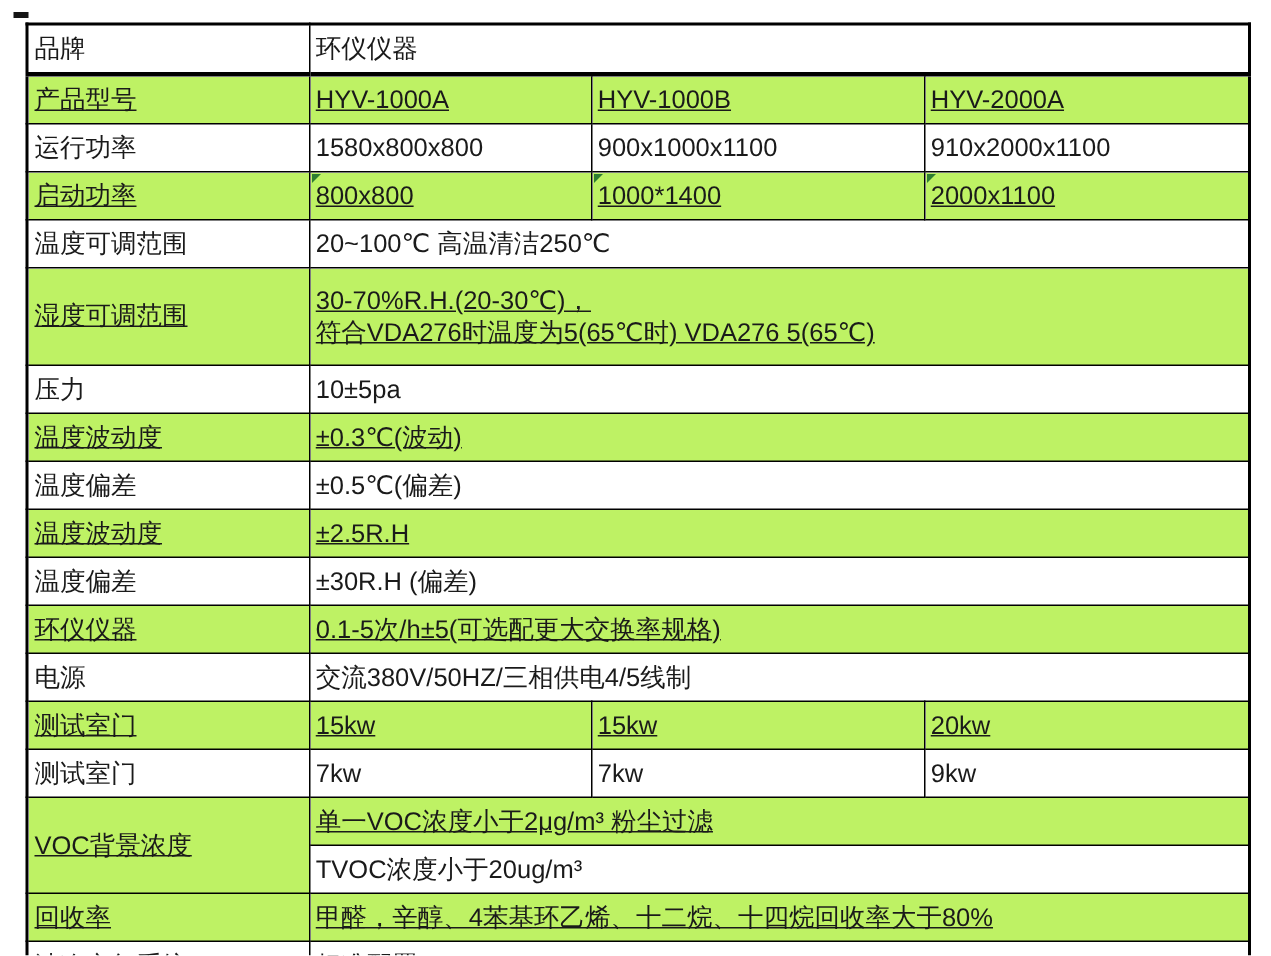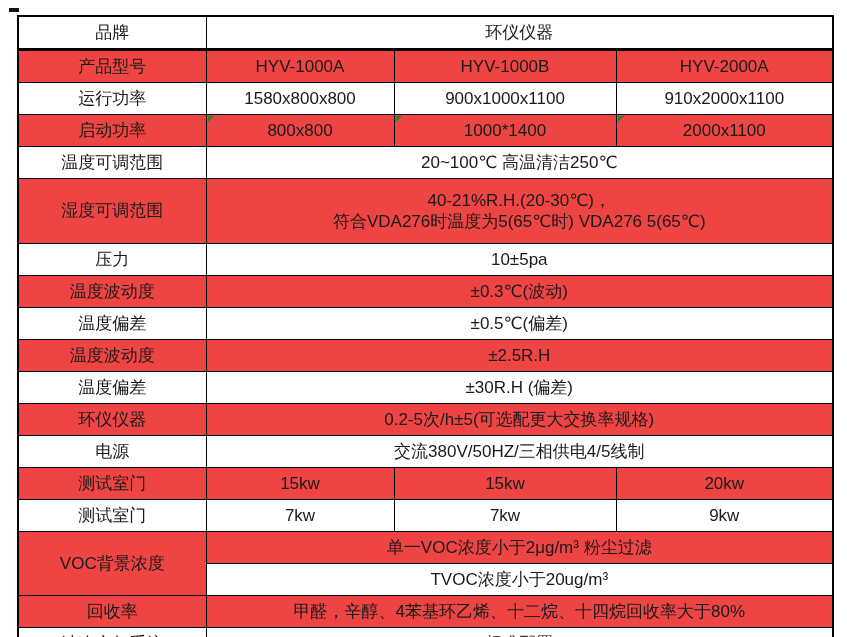--- a/index.html
+++ b/index.html
@@ -18,30 +18,30 @@
   table.spec{
     border-collapse:collapse;
     table-layout:fixed;
     width:815px;
     border:2px solid #000;
   }
   table.spec td{
     border:1px solid #000;
     height:29px;
     padding:1px 4px;
-    text-align:center;
+    text-align:left;
     vertical-align:middle;
     font-size:17px;
     line-height:1.25;
     color:#1a1a1a;
     overflow:hidden;
     white-space:nowrap;
   }
   tr.r-brand td{border-bottom:3px solid #000;}
-  td.shade{background:#ef4444;}
+  td.shade{background:#bef264;text-decoration:underline;}
   tr.r-hum td{height:62px;}
   .hum-lines div{white-space:nowrap;}
   td.tri-cell{position:relative;}
   .tri{
     position:absolute;left:1px;top:1px;
     width:0;height:0;
     border-top:6px solid #2e7d32;
     border-right:6px solid transparent;
   }
 </style>
@@ -98,21 +98,21 @@
 
         <tr>
           <td>温度可调范围</td>
           <td colspan="3">20~100℃ 高温清洁250℃</td>
         </tr>
 
         <tr class="r-hum">
           <td class="shade">湿度可调范围</td>
           <td colspan="3" class="shade">
             <div class="hum-lines">
-              <div>40-21%R.H.(20-30℃)，</div>
+              <div>30-70%R.H.(20-30℃)，</div>
               <div>符合VDA276时温度为5(65℃时) VDA276 5(65℃)</div>
             </div>
           </td>
         </tr>
 
         <tr>
           <td>压力</td>
           <td colspan="3">10±5pa</td>
         </tr>
 
@@ -131,21 +131,21 @@
           <td colspan="3" class="shade">±2.5R.H</td>
         </tr>
 
         <tr>
           <td>温度偏差</td>
           <td colspan="3">±30R.H (偏差)</td>
         </tr>
 
         <tr>
           <td class="shade">环仪仪器</td>
-          <td colspan="3" class="shade">0.2-5次/h±5(可选配更大交换率规格)</td>
+          <td colspan="3" class="shade">0.1-5次/h±5(可选配更大交换率规格)</td>
         </tr>
 
         <tr>
           <td>电源</td>
           <td colspan="3">交流380V/50HZ/三相供电4/5线制</td>
         </tr>
 
         <tr>
           <td class="shade">测试室门</td>
           <td class="shade">15kw</td>

